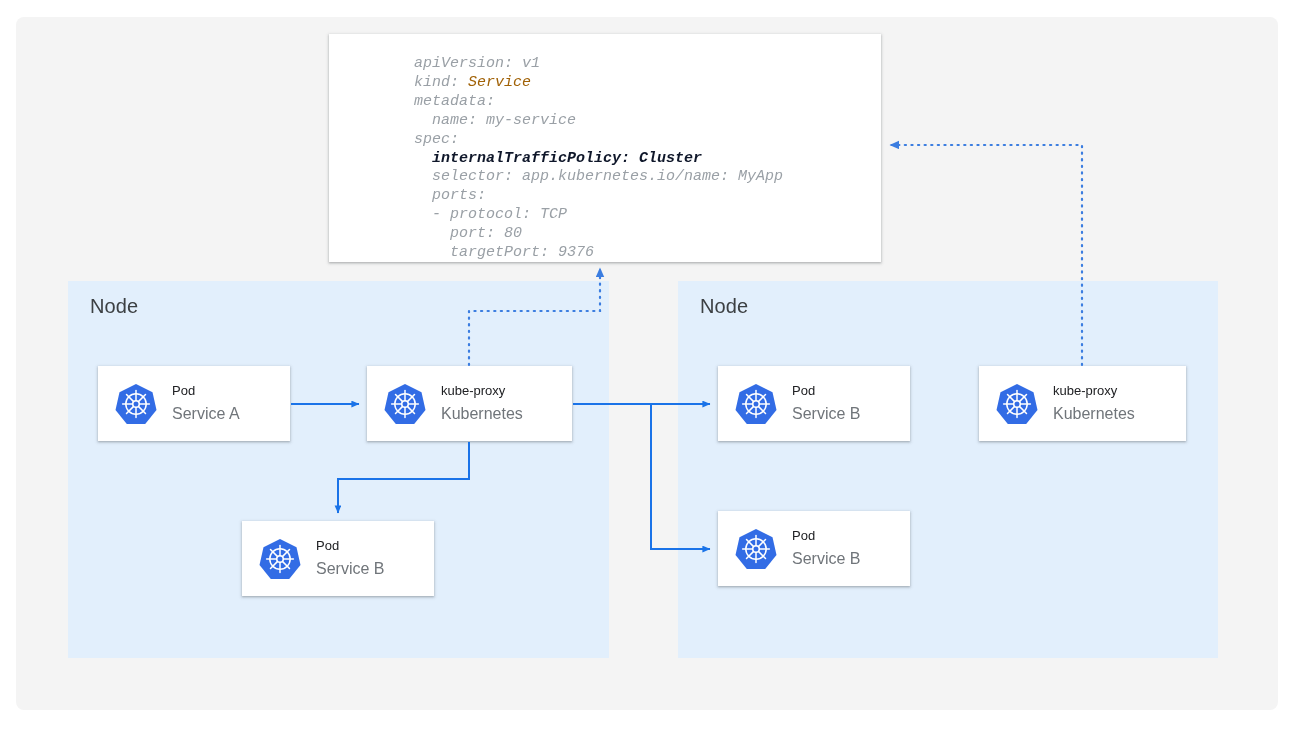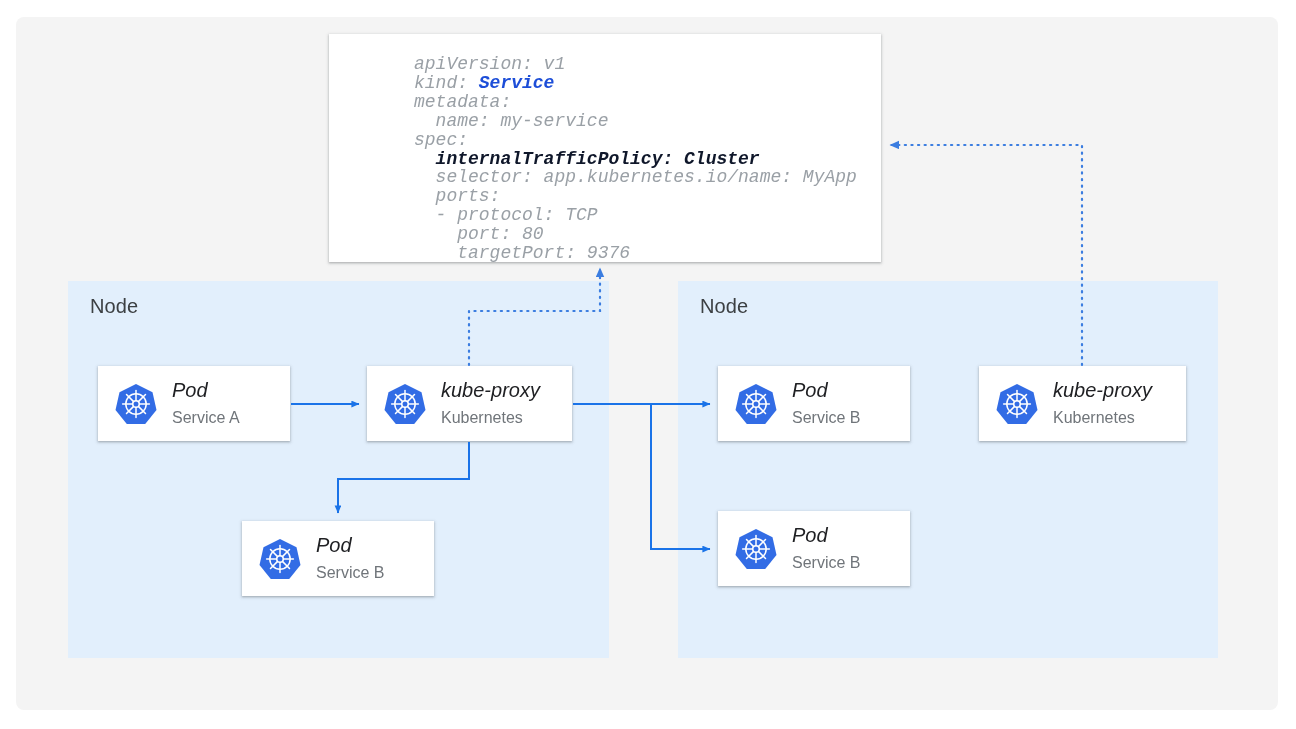--- a/index.html
+++ b/index.html
@@ -60,25 +60,24 @@
     height: 44px;
   }
   .card .text {
     margin-left: 14px;
     display: flex;
     flex-direction: column;
     justify-content: center;
     line-height: 1.18;
   }
   .card .title {
-    font-size: 20px;
+    font-size: 13px;
     color: #202124;
     font-family: "Liberation Sans", sans-serif;
     white-space: nowrap;
-    font-style: italic;
   }
   .card .subtitle {
     font-size: 16px;
     color: #70757A;
     font-family: "Liberation Sans", sans-serif;
     white-space: nowrap;
     margin-top: 6px;
   }
 
   
@@ -90,34 +89,34 @@
     height: 228px;
     background: #FFFFFF;
     box-shadow: 0 1px 2px rgba(60,64,67,0.30), 0 1px 3px 1px rgba(60,64,67,0.12);
     box-sizing: border-box;
   }
   .yaml-code {
     position: absolute;
     left: 85px;
     top: 21px;
     font-family: "Liberation Mono", "DejaVu Sans Mono", monospace;
-    font-size: 18px;
+    font-size: 15px;
     line-height: 18.9px;
     font-style: italic;
     color: #9AA0A6;
     white-space: pre;
   }
   .yaml-line { white-space: pre; }
   .yaml-line.bold {
     font-weight: bold;
     color: #0f172a;
   }
   .yaml-line .bold-seg {
-    font-weight: bold;
-    color: #1d4ed8;
+    font-weight: normal;
+    color: #a16207;
   }
 
   
   .edges {
     position: absolute;
     left: 0;
     top: 0;
     width: 1296px;
     height: 729px;
     pointer-events: none;

